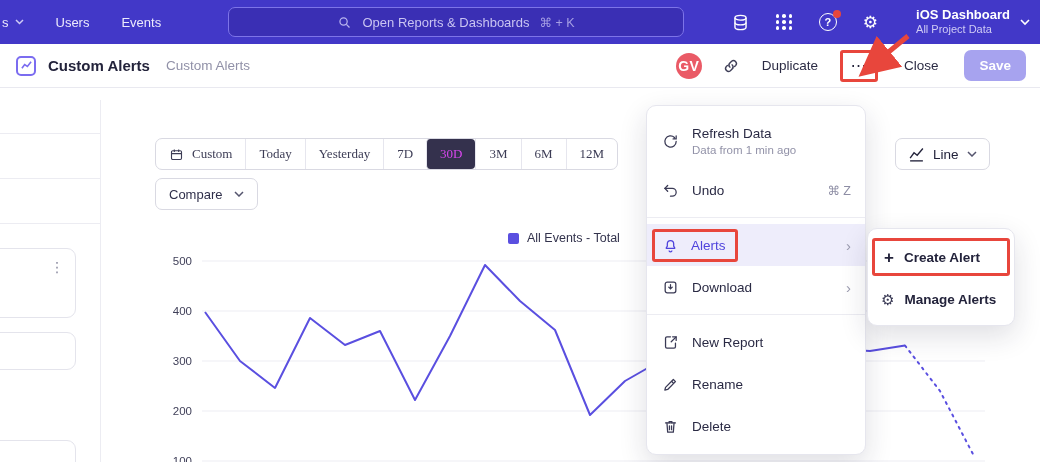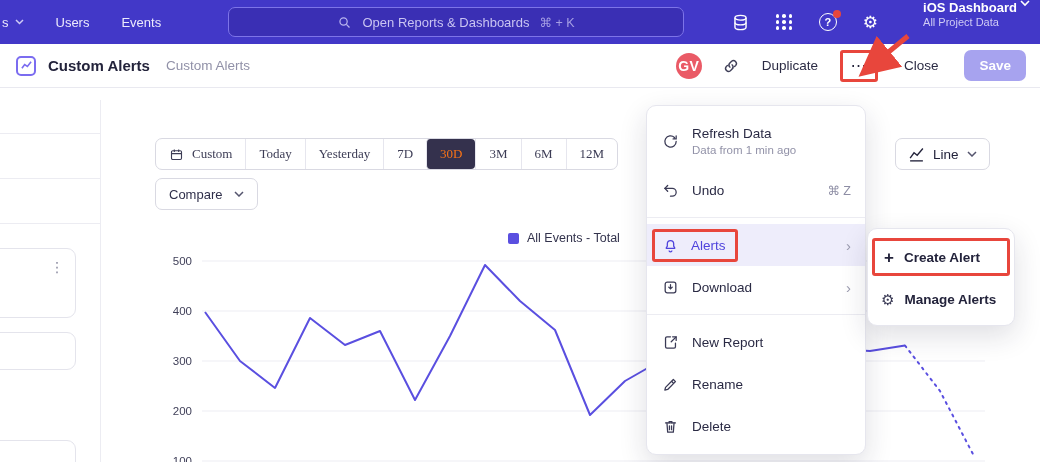--- a/index.html
+++ b/index.html
@@ -27,21 +27,21 @@
   .top-icons { position: absolute; right: 162px; top: 0; height: 44px; display: flex; align-items: center; gap: 26px; }
   .tbicon { position: relative; display: flex; align-items: center; justify-content: center; cursor: pointer; color: #fff; }
   .grid9 { display: grid; grid-template-columns: repeat(3, 4px); grid-gap: 2.5px; }
   .grid9 i { width: 3.5px; height: 3.5px; background: #fff; border-radius: 50%; }
   .help-circle {
     width: 18px; height: 18px; border: 1.5px solid #fff; border-radius: 50%;
     display: flex; align-items: center; justify-content: center; font-size: 11px; font-weight: bold;
   }
   .notif-dot { position: absolute; top: -3px; right: -4px; width: 8px; height: 8px; background: #e8463c; border-radius: 50%; }
   .gear-glyph { font-size: 17px; line-height: 1; }
-  .project { position: absolute; right: 10px; top: 0; height: 44px; display: flex; gap: 3px; cursor: pointer; }
+  .project { position: absolute; right: 10px; top: 0; height: 44px; display: flex; align-items: center; gap: 10px; cursor: pointer; }
   .project-text { display: flex; flex-direction: column; line-height: 1.25; }
   .project-name { font-size: 13px; font-weight: bold; color: #fff; }
   .project-scope { font-size: 11px; color: #cfcbf5; }
 
   
   .header {
     position: absolute; top: 44px; left: 0; right: 0; height: 44px; background: #fff;
     border-bottom: 1px solid #e9e9f0; display: flex; align-items: center; z-index: 10;
   }
   .board-icon {
@@ -78,21 +78,21 @@
   .kebab { position: absolute; right: 11px; top: 10px; color: #8a8aa0; font-size: 14px; cursor: pointer; }
 
   #chart-svg { position: absolute; left: 0; top: 0; width: 1040px; height: 362px; pointer-events: none; }
 
   .date-ctl {
     position: absolute; left: 155px; top: 38px; height: 32px; display: flex; align-items: stretch;
     border: 1px solid #d9d9e2; border-radius: 7px; background: #fff; font-size: 13px; color: #3c3c55; overflow: hidden;
   }
   .dr { display: flex; align-items: center; padding: 0 13px; border-left: 1px solid #e6e6ee; cursor: pointer; gap: 8px; font-family: Liberation Serif, serif; }
   .dr.first { border-left: none; }
-  .dr.active { background: #34314d; color: #f97316; border-radius: 4px; justify-content: flex-end; }
+  .dr.active { background: #34314d; color: #d946ef; border-radius: 4px; justify-content: flex-end; }
   .compare-btn {
     position: absolute; left: 155px; top: 78px; height: 32px; padding: 0 13px;
     border: 1px solid #d9d9e2; border-radius: 7px; background: #fff;
     display: inline-flex; align-items: center; gap: 12px; font-size: 13px; color: #2f2f4a; cursor: pointer;
   }
   .hidden-chevron { position: absolute; left: 854px; top: 47px; color: #55556e; z-index: 1; }
   .line-btn {
     position: absolute; left: 895px; top: 38px; height: 32px; padding: 0 12px;
     border: 1px solid #d9d9e2; border-radius: 7px; background: #fff;
     display: flex; align-items: center; gap: 8px; font-size: 13.5px; color: #23233b; cursor: pointer;

